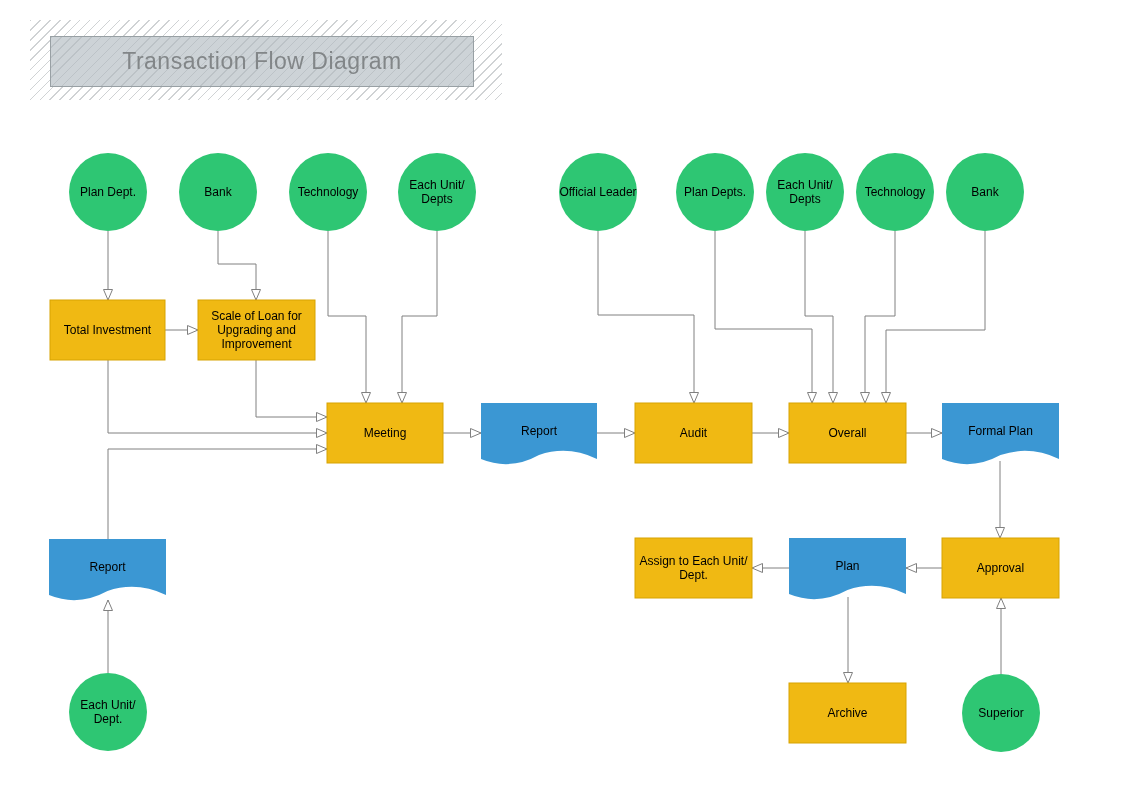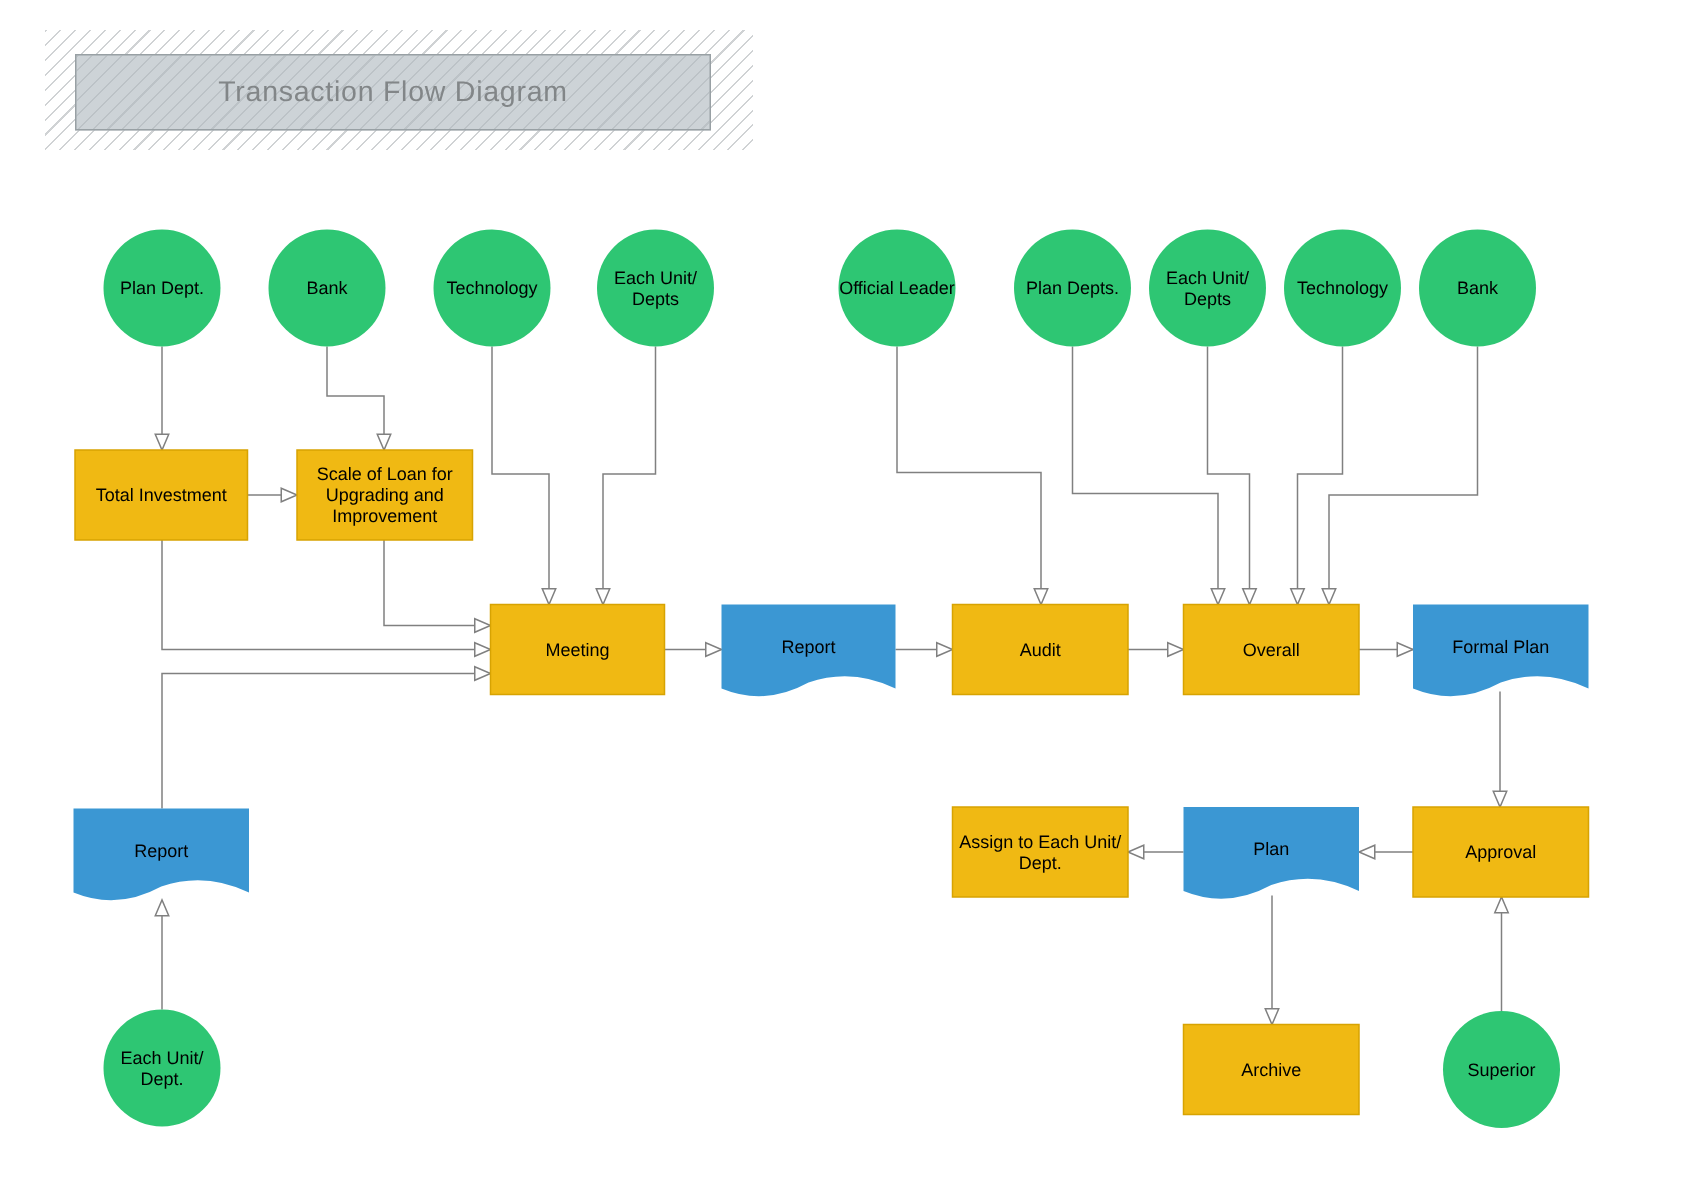--- a/index.html
+++ b/index.html
@@ -30,21 +30,21 @@
       135deg,
       rgba(110,118,124,0.18) 0px, rgba(110,118,124,0.18) 1px,
       transparent 1px, transparent 7px
     );
     border: 1px solid #98a0a4;
     display: flex;
     align-items: center;
     justify-content: center;
   }
   .title-text {
-    font-size: 19px;
+    font-size: 23px;
     letter-spacing: 0.5px;
     color: #828688;
   }
   #diagram {
     position: absolute;
     left: 0; top: 0;
   }
   #diagram text {
     font-family: "Liberation Sans", sans-serif;
   }

